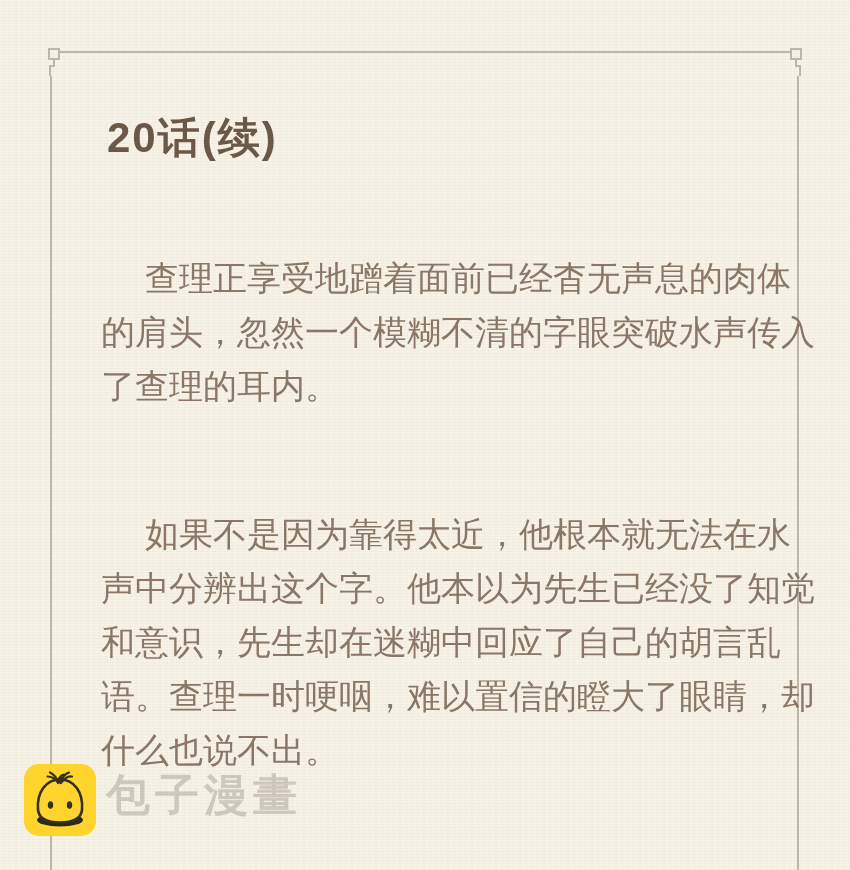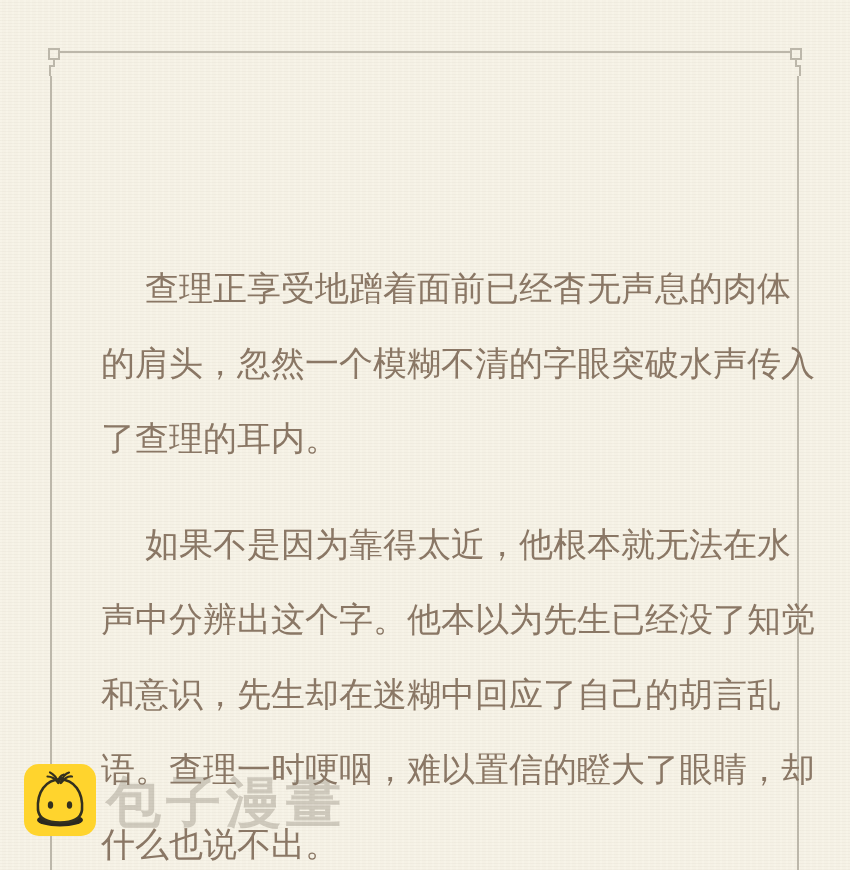--- a/index.html
+++ b/index.html
@@ -52,21 +52,21 @@
     color: #6b5948;
     white-space: pre;
   }
 
   
   .para {
     position: absolute;
     left: 101px;
     margin: 0;
     font-size: 34px;
-    line-height: 75px;
+    line-height: 54px;
     letter-spacing: 0;
     color: #8a7765;
     white-space: pre;
     text-indent: 44px;
   }
   .para-1 { top: 251px; }
   .para-2 { top: 507px; }
 
   
   .wm-icon {
@@ -74,21 +74,21 @@
     left: 24px;
     top: 764px;
     width: 72px;
     height: 72px;
     z-index: 3;
   }
   .wm-brand {
     position: absolute;
     left: 106px;
     top: 766px;
-    font-size: 55px;
+    font-size: 44px;
     font-weight: 700;
     letter-spacing: 5px;
     color: rgba(134,127,111,0.35);
     white-space: pre;
     z-index: 2;
   }
   .wm-url {
     position: absolute;
     left: 104px;
     top: 809px;
@@ -117,20 +117,21 @@
     </svg>
   </div>
   <div class="corner corner-tr">
     <svg width="32" height="32" viewBox="0 0 32 32" fill="none" stroke="#bcb7aa" stroke-width="2">
       <rect x="17" y="5" width="10" height="10"></rect>
       <path d="M0 8 H17"></path>
       <path d="M22 15 V22 H26 V32"></path>
     </svg>
   </div>
 
+  <h1 class="chapter-title">20话(续)</h1>
 
   <p class="para para-1">查理正享受地蹭着面前已经杳无声息的肉体
 的肩头，忽然一个模糊不清的字眼突破水声传入
 了查理的耳内。</p>
   <p class="para para-2">如果不是因为靠得太近，他根本就无法在水
 声中分辨出这个字。他本以为先生已经没了知觉
 和意识，先生却在迷糊中回应了自己的胡言乱
 语。查理一时哽咽，难以置信的瞪大了眼睛，却
 什么也说不出。</p>
 

